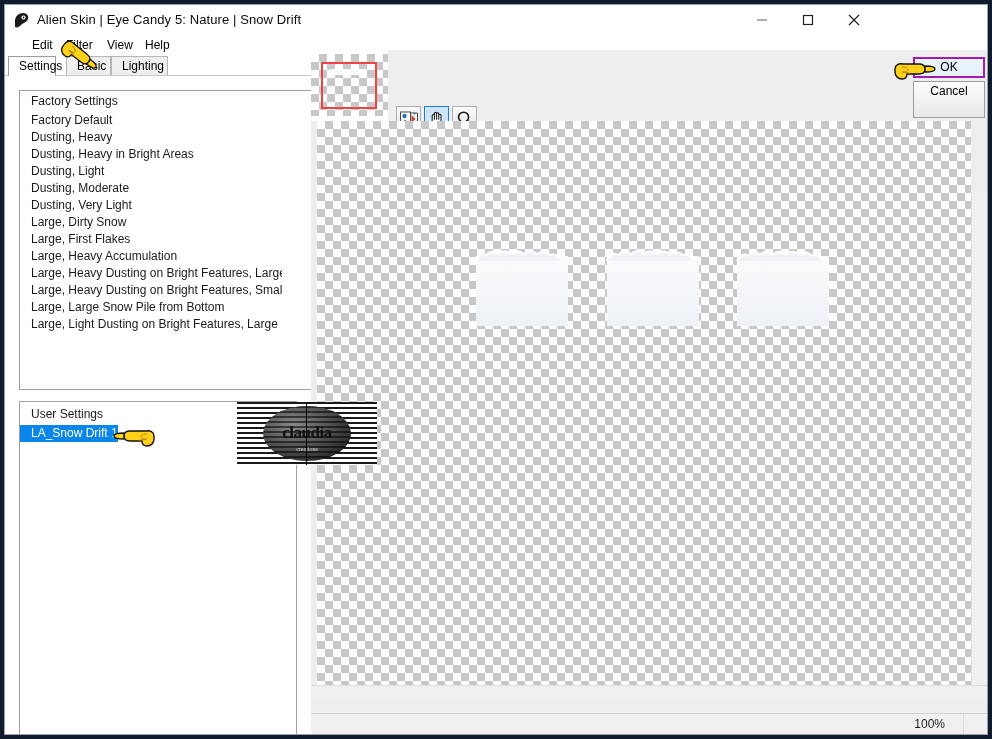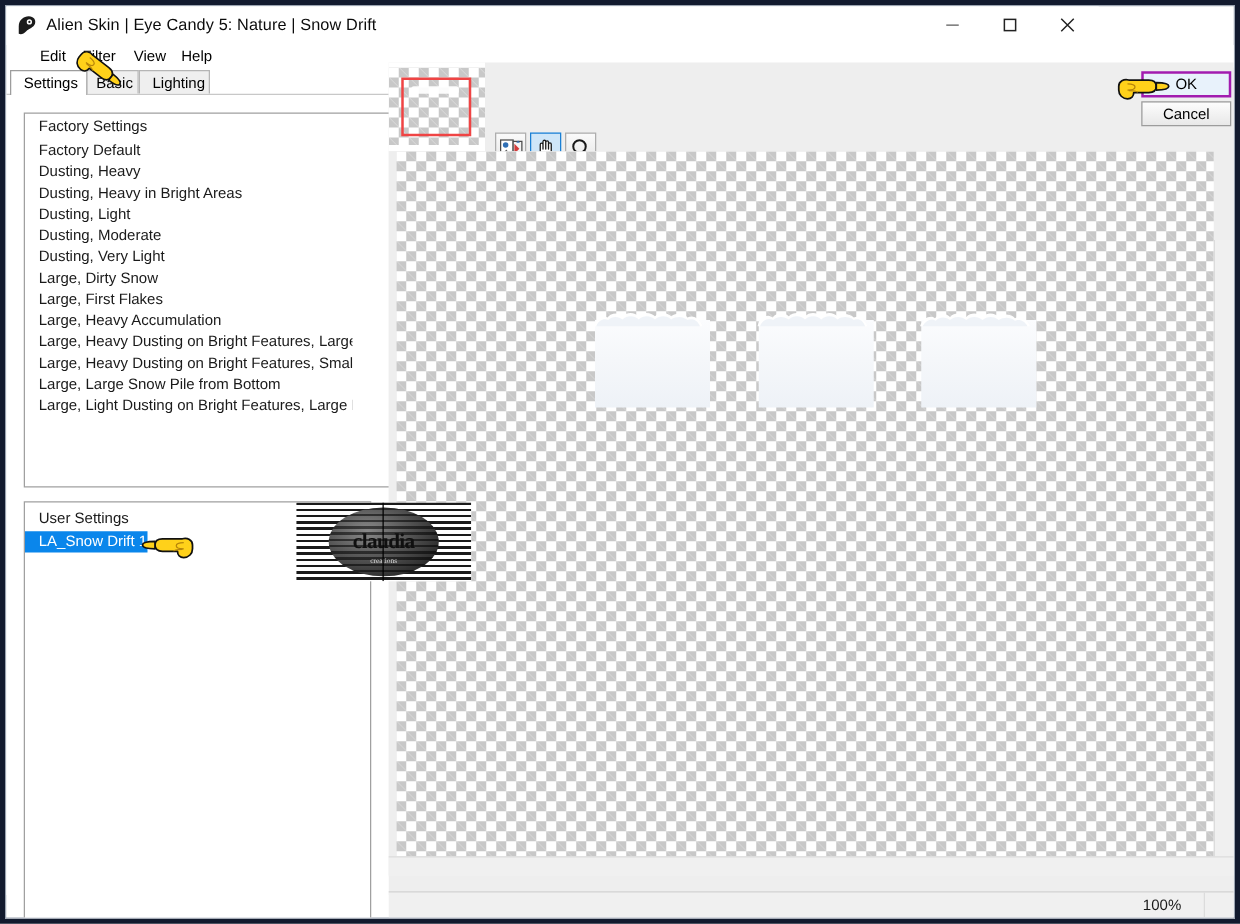--- a/index.html
+++ b/index.html
@@ -195,21 +195,21 @@
     position:absolute;right:2px;top:0;width:22px;height:20px;
     border-left:1px solid #dcdcdc;box-sizing:border-box;
   }
   
   #okbtn{
     position:absolute;left:908px;top:52px;width:72px;height:21px;
     background:#e8f2fb;border:2px solid #a21caf;box-sizing:border-box;
     font-size:12px;line-height:17px;text-align:center;cursor:default;color:#000;
   }
   #cancelbtn{
-    position:absolute;left:908px;top:76px;width:72px;height:20px;
+    position:absolute;left:908px;top:76px;width:72px;height:37px;
     background:linear-gradient(#fdfdfd,#e8e8e8);border:1px solid #9c9c9c;
     box-sizing:border-box;font-size:12px;line-height:19px;text-align:center;
     cursor:default;color:#000;
   }
   
   #watermark{
     position:absolute;left:232px;top:397px;width:140px;height:63px;
     overflow:hidden;background:#ffffff;
   }
   #wm-lines{
@@ -274,21 +274,21 @@
   </div>
 
   <div id="menubar">
     <div class="menu-item" style="left:9px">Edit</div>
     <div class="menu-item" style="left:43px">Filter</div>
     <div class="menu-item" style="left:84px">View</div>
     <div class="menu-item" style="left:122px">Help</div>
   </div>
 
   <div id="tabstrip">
-    <div class="tab active" style="left:3px;width:62px;">Settings</div>
+    <div class="tab active" style="left:3px;width:48px;">Settings</div>
     <div class="tab" style="left:61px;width:45px;">Basic</div>
     <div class="tab" style="left:106px;width:57px;">Lighting</div>
   </div>
 
   <div id="leftpanel">
 
     <div id="factory-box">
       <div id="factory-list">
         <div class="f-head">Factory Settings</div>
         <div class="f-item">Factory Default</div>

